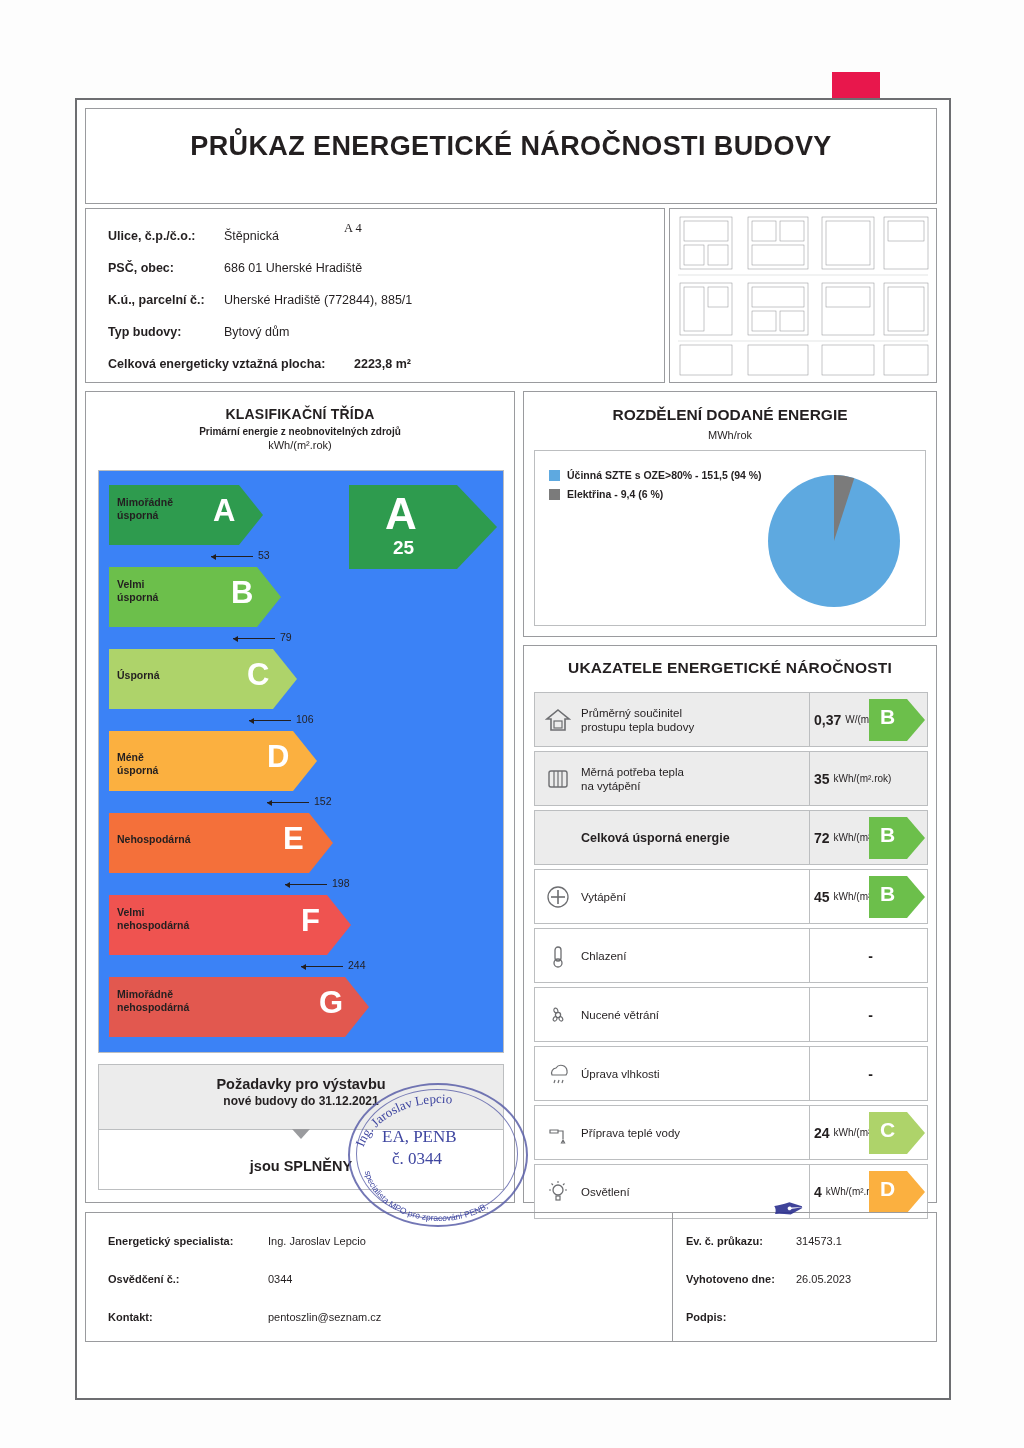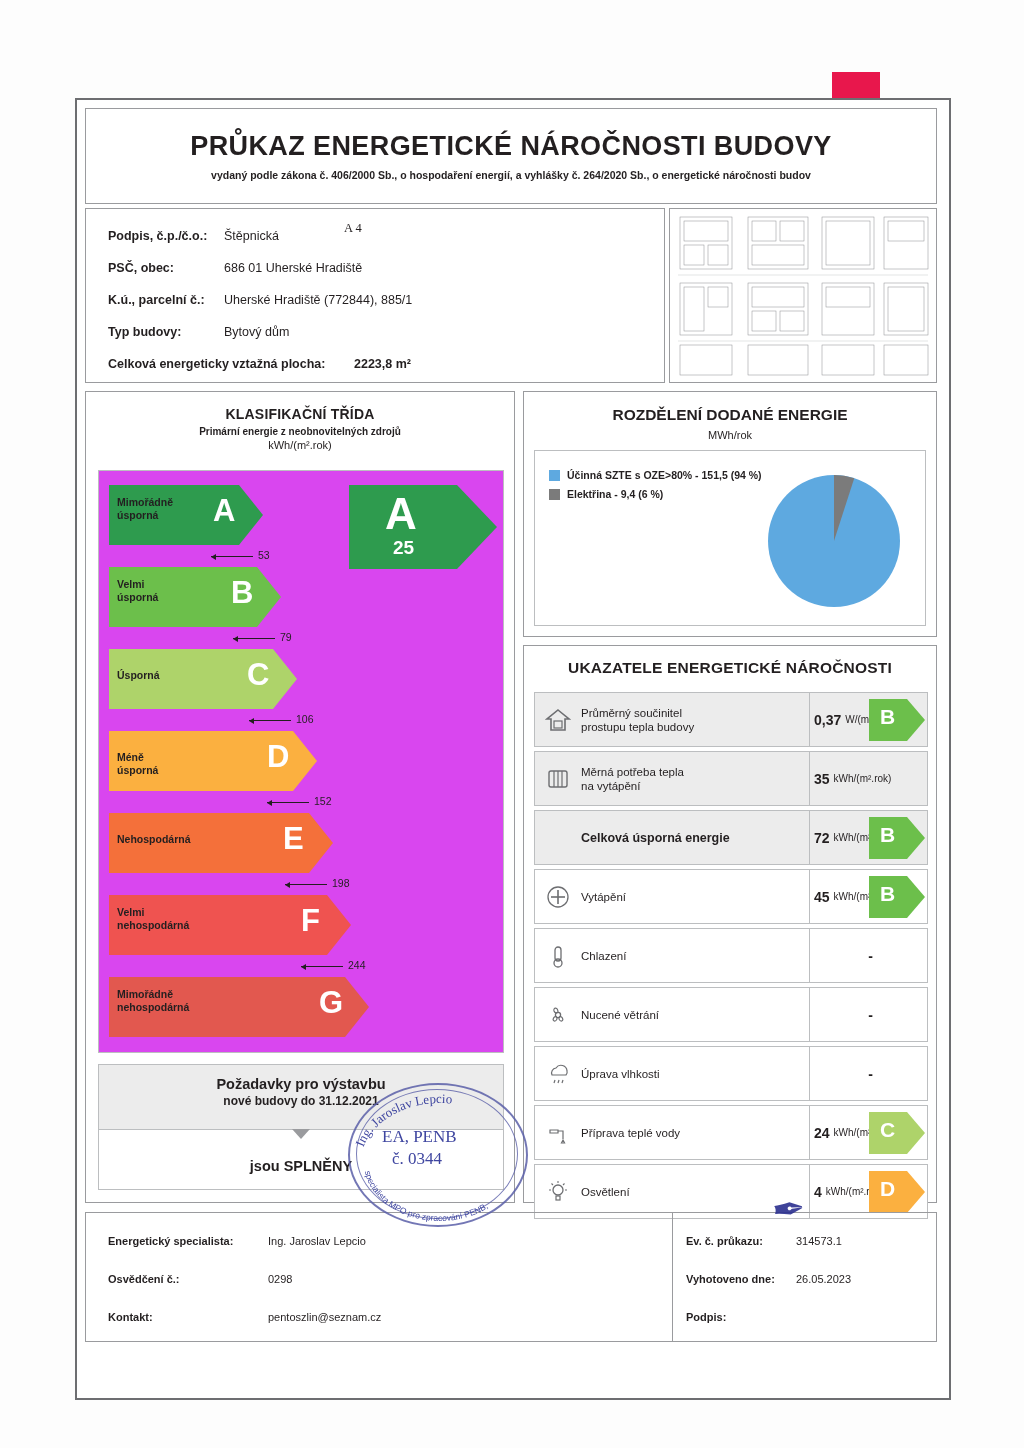--- a/index.html
+++ b/index.html
@@ -34,21 +34,21 @@
   .ident .lab{font-weight:bold;}
   .ident .val{font-weight:normal;}
   .thumb{position:absolute;left:592px;top:108px;width:268px;height:175px;border:1px solid #9a9b9e;box-sizing:border-box;background:#fff;overflow:hidden;}
   .hand{font-family:"Liberation Serif",serif;font-size:17px;}
 
   
   .klas{position:absolute;left:8px;top:291px;width:430px;height:812px;border:1px solid #9a9b9e;box-sizing:border-box;}
   .klas h2{font-size:14px;font-weight:bold;text-align:center;margin:14px 0 0;letter-spacing:.2px;}
   .klas .sub1{font-size:10px;font-weight:bold;text-align:center;margin-top:4px;}
   .klas .sub2{font-size:11px;text-align:center;margin-top:2px;}
-  .scale{position:absolute;left:12px;top:78px;width:406px;height:583px;border:1px solid #bcbec0;box-sizing:border-box;background:#d946ef;}
+  .scale{position:absolute;left:12px;top:78px;width:406px;height:583px;border:1px solid #bcbec0;box-sizing:border-box;background:#3b82f6;}
 
   .band{position:absolute;left:10px;height:60px;}
   .band .body{position:absolute;left:0;top:0;height:60px;}
   .band .arrow{position:absolute;top:0;width:0;height:0;border-top:30px solid transparent;border-bottom:30px solid transparent;}
   .band .txt{position:absolute;left:8px;top:11px;font-size:10.5px;font-weight:bold;color:#231f20;line-height:13px;}
   .band .letter{position:absolute;top:8px;font-size:31px;font-weight:bold;color:#fff;font-family:"Liberation Sans",sans-serif;}
   .tick{position:absolute;font-size:10.5px;color:#231f20;}
   .tick .ln{display:inline-block;width:42px;border-top:1px solid #231f20;vertical-align:middle;margin-right:5px;position:relative;}
   .tick .ln:before{content:"";position:absolute;left:0;top:-3px;width:0;height:0;border-top:3px solid transparent;border-bottom:3px solid transparent;border-right:5px solid #231f20;}
 
@@ -112,25 +112,24 @@
 
 <div class="page">
   <div class="red-mark"></div>
 
   <div class="wm">Z</div>
 
   <div class="sheet">
 
     <div class="hdr">
       <div class="title">PRŮKAZ ENERGETICKÉ NÁROČNOSTI BUDOVY</div>
-      <div class="subtitle">vydaný podle zákona č. 406/2000 Sb., o hospodaření energií, a vyhlášky č. 264/2020 Sb., o energetické náročnosti budov</div>
     </div>
 
     <div class="ident">
-      <div class="row" style="left:22px;top:20px;"><span class="lab">Podpis, č.p./č.o.:</span></div>
+      <div class="row" style="left:22px;top:20px;"><span class="lab">Ulice, č.p./č.o.:</span></div>
       <div class="row" style="left:138px;top:20px;"><span class="val">Štěpnická</span></div>
       <div class="row hand" style="left:258px;top:12px;">A 4</div>
 
       <div class="row" style="left:22px;top:52px;"><span class="lab">PSČ, obec:</span></div>
       <div class="row" style="left:138px;top:52px;"><span class="val">686 01 Uherské Hradiště</span></div>
 
       <div class="row" style="left:22px;top:84px;"><span class="lab">K.ú., parcelní č.:</span></div>
       <div class="row" style="left:138px;top:84px;"><span class="val">Uherské Hradiště (772844), 885/1</span></div>
 
       <div class="row" style="left:22px;top:116px;"><span class="lab">Typ budovy:</span></div>
@@ -442,21 +441,21 @@
       </div>
     </div>
 
     <div class="foot">
       <div class="divider"></div>
 
       <div class="row" style="left:22px;top:22px;"><span class="lab">Energetický specialista:</span></div>
       <div class="row" style="left:182px;top:22px;"><span>Ing. Jaroslav Lepcio</span></div>
 
       <div class="row" style="left:22px;top:60px;"><span class="lab">Osvědčení č.:</span></div>
-      <div class="row" style="left:182px;top:60px;"><span>0298</span></div>
+      <div class="row" style="left:182px;top:60px;"><span>0344</span></div>
 
       <div class="row" style="left:22px;top:98px;"><span class="lab">Kontakt:</span></div>
       <div class="row" style="left:182px;top:98px;"><span>pentoszlin@seznam.cz</span></div>
 
       <div class="row" style="left:600px;top:22px;"><span class="lab">Ev. č. průkazu:</span></div>
       <div class="row" style="left:710px;top:22px;"><span>314573.1</span></div>
 
       <div class="row" style="left:600px;top:60px;"><span class="lab">Vyhotoveno dne:</span></div>
       <div class="row" style="left:710px;top:60px;"><span>26.05.2023</span></div>
 

